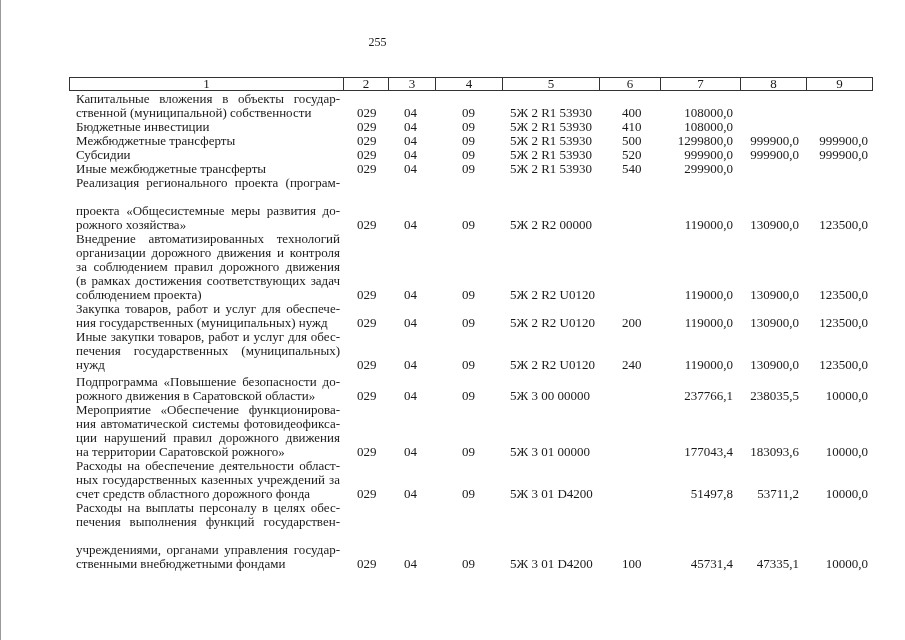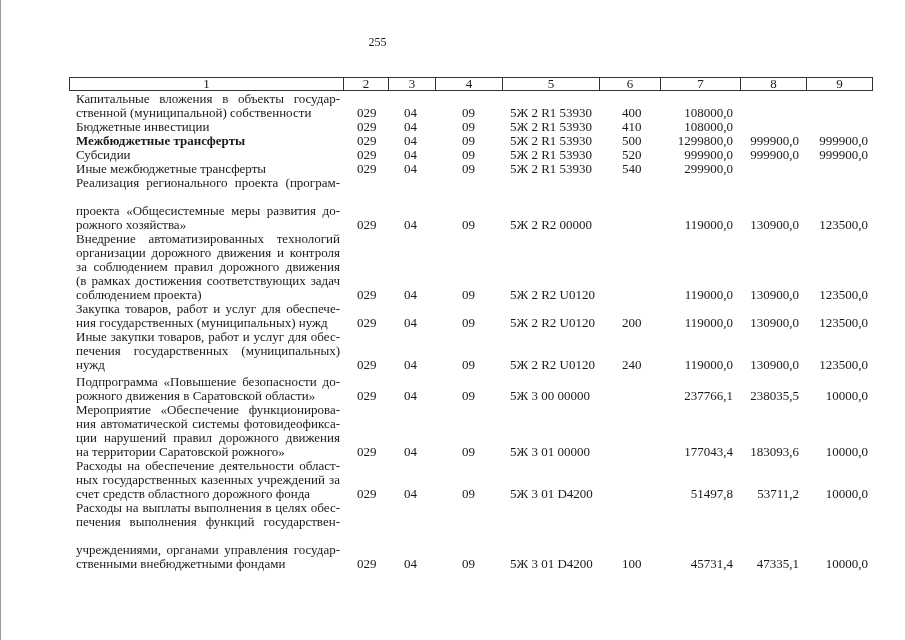--- a/index.html
+++ b/index.html
@@ -73,21 +73,21 @@
     <div class="line c9" style="top: 106px;"></div>
     <div class="line desc last" style="top: 120px;">Бюджетные инвестиции</div>
     <div class="line c2" style="top: 120px;">029</div>
     <div class="line c3" style="top: 120px;">04</div>
     <div class="line c4" style="top: 120px;">09</div>
     <div class="line c5" style="top: 120px;">5Ж 2 R1 53930</div>
     <div class="line c6" style="top: 120px;">410</div>
     <div class="line c7" style="top: 120px;">108000,0</div>
     <div class="line c8" style="top: 120px;"></div>
     <div class="line c9" style="top: 120px;"></div>
-    <div class="line desc last" style="top: 134px; font-weight: bold;">Межбюджетные трансферты</div>
+    <div class="line desc last" style="top: 134px;">Межбюджетные трансферты</div>
     <div class="line c2" style="top: 134px;">029</div>
     <div class="line c3" style="top: 134px;">04</div>
     <div class="line c4" style="top: 134px;">09</div>
     <div class="line c5" style="top: 134px;">5Ж 2 R1 53930</div>
     <div class="line c6" style="top: 134px;">500</div>
     <div class="line c7" style="top: 134px;">1299800,0</div>
     <div class="line c8" style="top: 134px;">999900,0</div>
     <div class="line c9" style="top: 134px;">999900,0</div>
     <div class="line desc last" style="top: 148px;">Субсидии</div>
     <div class="line c2" style="top: 148px;">029</div>
@@ -178,21 +178,21 @@
     <div class="line desc" style="top: 473px;">ных государственных казенных учреждений за</div>
     <div class="line desc last" style="top: 487px;">счет средств областного дорожного фонда</div>
     <div class="line c2" style="top: 487px;">029</div>
     <div class="line c3" style="top: 487px;">04</div>
     <div class="line c4" style="top: 487px;">09</div>
     <div class="line c5" style="top: 487px;">5Ж 3 01 D4200</div>
     <div class="line c6" style="top: 487px;"></div>
     <div class="line c7" style="top: 487px;">51497,8</div>
     <div class="line c8" style="top: 487px;">53711,2</div>
     <div class="line c9" style="top: 487px;">10000,0</div>
-    <div class="line desc" style="top: 501px;">Расходы на выплаты выполнения в целях обес-</div>
+    <div class="line desc" style="top: 501px;">Расходы на выплаты персоналу в целях обес-</div>
     <div class="line desc" style="top: 515px;">печения выполнения функций государствен-</div>
     <div class="line desc" style="top: 543px;">учреждениями, органами управления государ-</div>
     <div class="line desc last" style="top: 557px;">ственными внебюджетными фондами</div>
     <div class="line c2" style="top: 557px;">029</div>
     <div class="line c3" style="top: 557px;">04</div>
     <div class="line c4" style="top: 557px;">09</div>
     <div class="line c5" style="top: 557px;">5Ж 3 01 D4200</div>
     <div class="line c6" style="top: 557px;">100</div>
     <div class="line c7" style="top: 557px;">45731,4</div>
     <div class="line c8" style="top: 557px;">47335,1</div>

